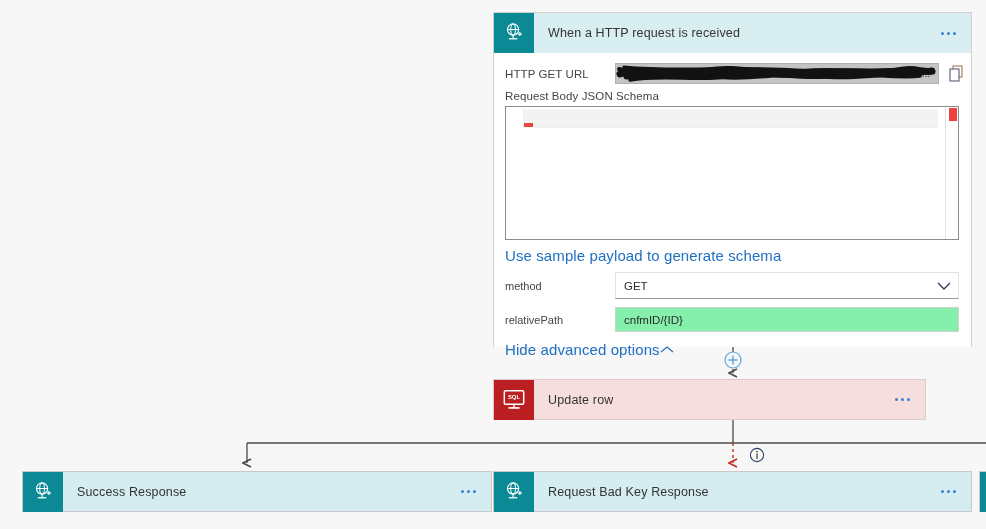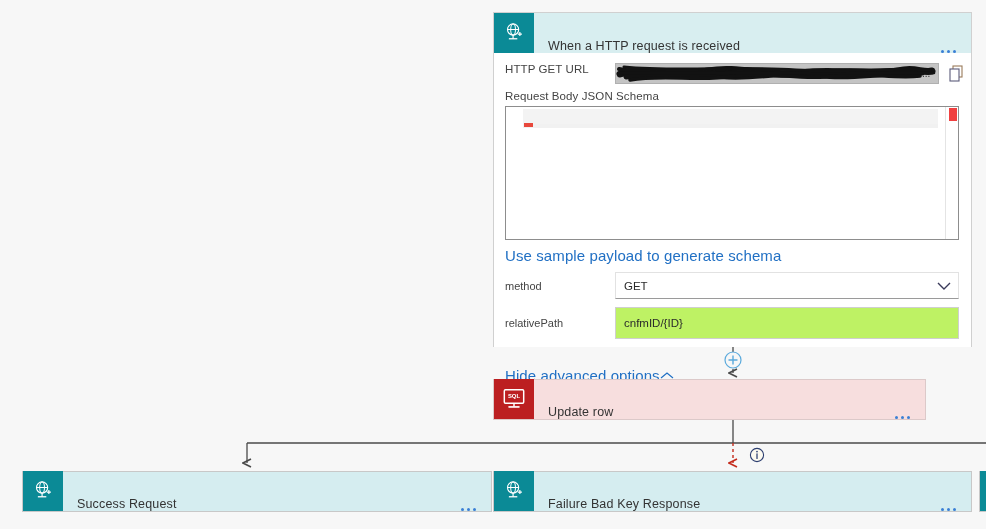--- a/index.html
+++ b/index.html
@@ -37,21 +37,21 @@
   
   .card {
     position: absolute;
     z-index: 2;
     background: #ffffff;
     border: 1px solid #c8c8c8;
   }
 
   .card-header {
     display: flex;
-    align-items: flex-end;
+    align-items: center;
     height: 40px;
     position: relative;
   }
 
   .card-icon {
     width: 40px;
     height: 40px;
     flex: 0 0 40px;
     display: flex;
     align-items: center;
@@ -94,21 +94,21 @@
 
   .card-body {
     background: #ffffff;
     padding: 10px 12px 0 11px;
     height: 294px;
   }
 
   
   .field-row {
     display: flex;
-    align-items: flex-start;
+    align-items: center;
     margin-bottom: 6px;
   }
   .field-label {
     width: 110px;
     flex: 0 0 110px;
     font-size: 11.5px;
     color: #444444;
     letter-spacing: .1px;
   }
 
@@ -218,32 +218,32 @@
     font-size: 11.5px;
     color: #2b2b2b;
     position: relative;
     justify-content: center;
   }
   .select-field .val { flex: 1 1 auto; }
   .chev { width: 16px; height: 10px; flex: 0 0 16px; }
 
   .text-field {
     flex: 1 1 auto;
-    height: 32px;
+    height: 25px;
     border: 1px solid #cfcfcf;
-    background: #bef264;
+    background: #86efac;
     display: flex;
     align-items: center;
     padding: 0 8px;
     font-size: 11.5px;
     color: #2b2b2b;
   }
 
   .advanced-row {
-    margin-top: 28px;
+    margin-top: 9px;
     display: flex;
     align-items: center;
     gap: 0;
   }
 
   
   #update-card {
     left: 493px;
     top: 379px;
     width: 433px;
@@ -459,42 +459,42 @@
       <div class="card-icon">
         <svg width="22" height="22" viewBox="0 0 24 24">
           <circle cx="11" cy="8.2" r="6.1" fill="none" stroke="#ffffff" stroke-width="1.25"></circle>
           <ellipse cx="11" cy="8.2" rx="2.6" ry="6.1" fill="none" stroke="#ffffff" stroke-width="1.1"></ellipse>
           <line x1="4.9" y1="8.2" x2="17.1" y2="8.2" stroke="#ffffff" stroke-width="1.1"></line>
           <line x1="11" y1="14.3" x2="11" y2="18.3" stroke="#ffffff" stroke-width="1.3"></line>
           <line x1="6.4" y1="18.3" x2="15.6" y2="18.3" stroke="#ffffff" stroke-width="1.4"></line>
           <path d="M16.2,13.2 l4.4,0 M18.4,11 l0,4.4" stroke="#ffffff" stroke-width="1.3"></path>
         </svg>
       </div>
-      <div class="card-title">Success Request</div>
+      <div class="card-title">Success Response</div>
       <div class="ellipsis">
         <i></i>
           <i></i>
           <i></i>
       </div>
     </div>
   </div>
 
   <div class="card resp-card" id="failure-card">
     <div class="card-header">
       <div class="card-icon">
         <svg width="22" height="22" viewBox="0 0 24 24">
           <circle cx="11" cy="8.2" r="6.1" fill="none" stroke="#ffffff" stroke-width="1.25"></circle>
           <ellipse cx="11" cy="8.2" rx="2.6" ry="6.1" fill="none" stroke="#ffffff" stroke-width="1.1"></ellipse>
           <line x1="4.9" y1="8.2" x2="17.1" y2="8.2" stroke="#ffffff" stroke-width="1.1"></line>
           <line x1="11" y1="14.3" x2="11" y2="18.3" stroke="#ffffff" stroke-width="1.3"></line>
           <line x1="6.4" y1="18.3" x2="15.6" y2="18.3" stroke="#ffffff" stroke-width="1.4"></line>
           <path d="M16.2,13.2 l4.4,0 M18.4,11 l0,4.4" stroke="#ffffff" stroke-width="1.3"></path>
         </svg>
       </div>
-      <div class="card-title">Failure Bad Key Response</div>
+      <div class="card-title">Request Bad Key Response</div>
       <div class="ellipsis">
         <i></i>
           <i></i>
           <i></i>
       </div>
     </div>
   </div>
 
   <div class="card" id="edge-card">
     <div class="card-header">

